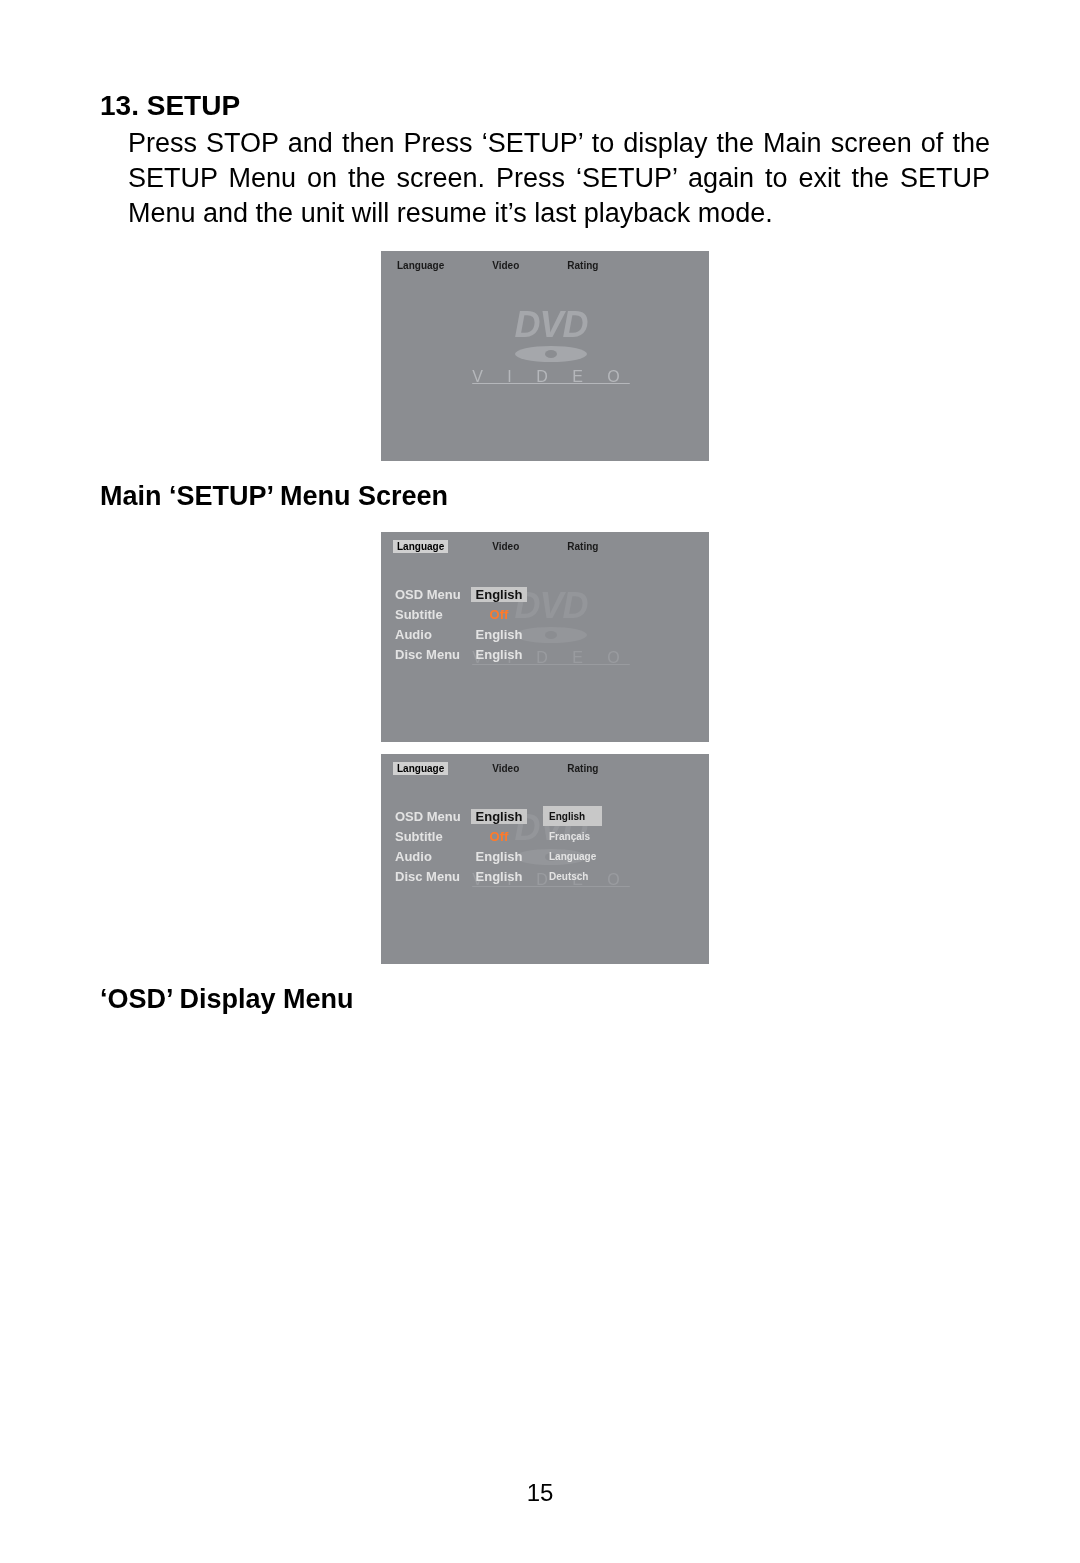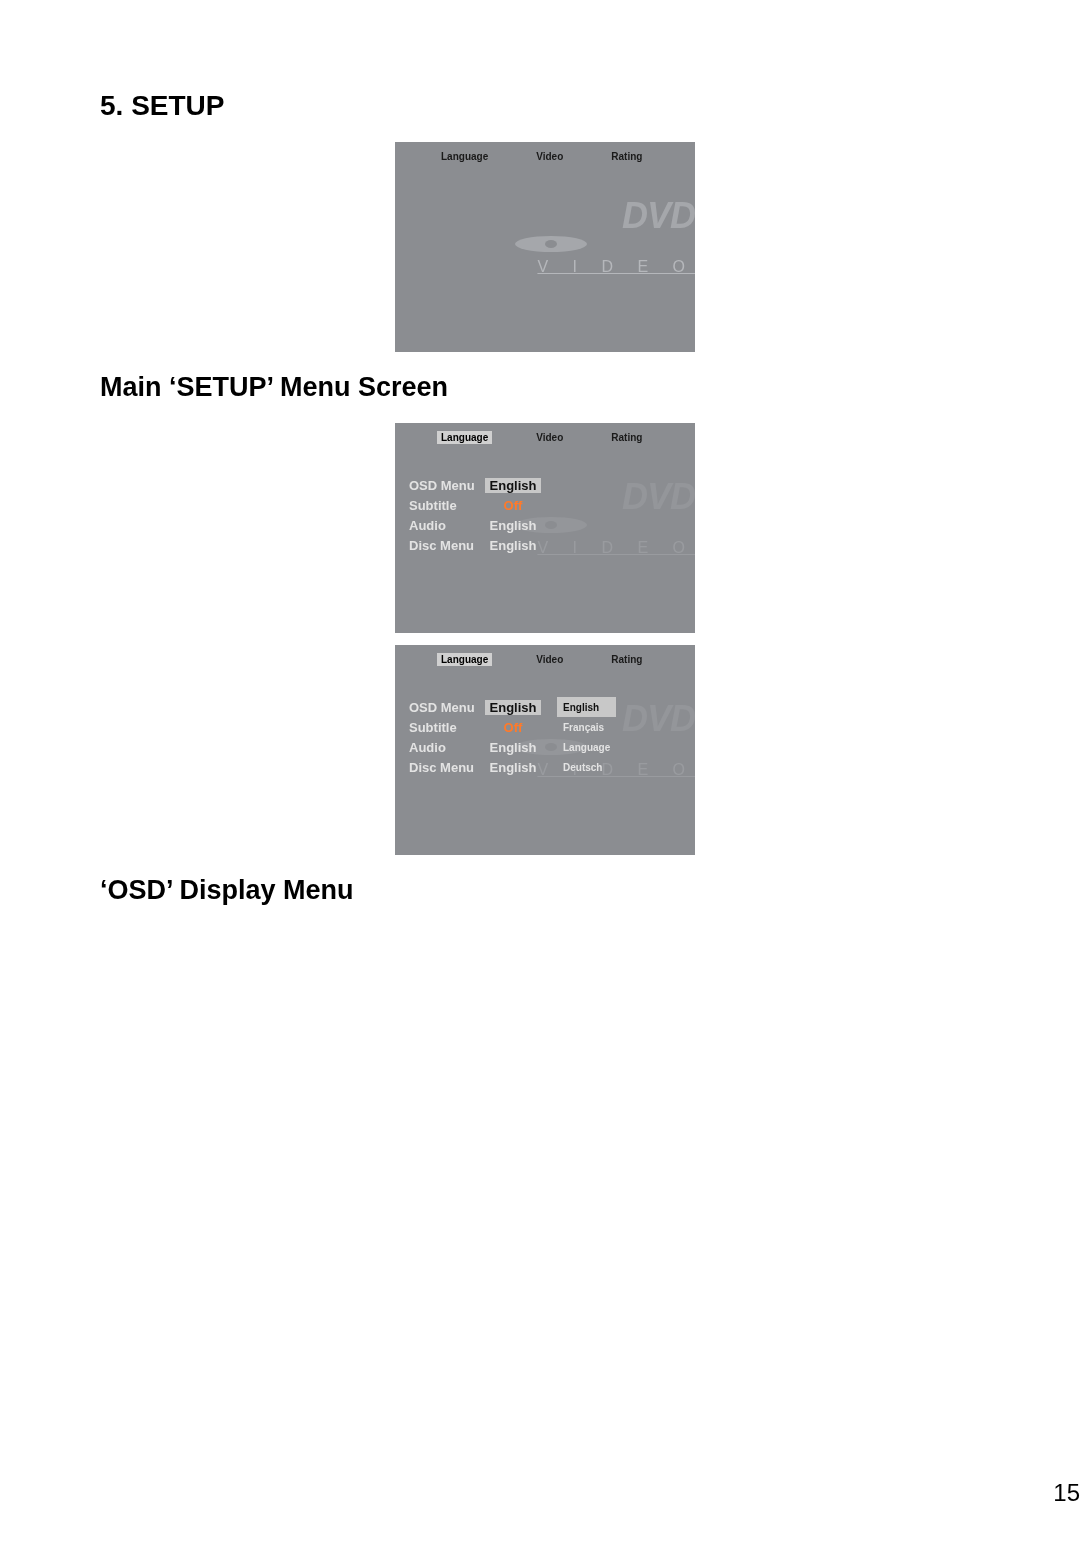--- a/index.html
+++ b/index.html
@@ -33,38 +33,37 @@
     text-align: left;
     margin: 20px 0 14px 0;
   }
   .step-text {
     font-size: 27px;
     margin-left: 0;
     margin-bottom: 10px;
   }
   .page-number {
     font-size: 24px;
-    text-align: right;
+    text-align: center;
     position: absolute;
     bottom: 56px;
     left: 0;
     right: 0;
   }
 
   
   .osd {
-    width: 300px;
+    width: 328px;
     height: 210px;
     margin: 20px auto 12px auto;
     background: #8b8d91;
     position: relative;
     box-sizing: border-box;
     color: #e6e6e6;
     font-family: Arial, Helvetica, sans-serif;
-    padding-left: 30px;
   }
   .osd .tabs {
     display: flex;
     gap: 40px;
     font-size: 10px;
     font-weight: bold;
     color: #1a1a1a;
     padding: 8px 12px 4px 12px;
   }
   .osd .tabs .tab {
@@ -72,21 +71,21 @@
   }
   .osd .tabs .tab.selected {
     background: #d0d0d0;
     color: #000;
   }
   .osd .dvd-logo {
     position: absolute;
     top: 58px;
     left: 12px;
     right: 0;
-    text-align: right;
+    text-align: center;
     color: #a5a7ab;
   }
   .osd .dvd-logo .dvd-text {
     font-style: italic;
     font-weight: 900;
     font-size: 36px;
     line-height: 0.9;
     letter-spacing: -1px;
   }
   .osd .dvd-logo .disc {
@@ -162,22 +161,23 @@
   .osd .submenu .opt.selected-box {
     background: #c8c8c8;
     color: #111;
   }
 </style>
 </head>
 <body>
 
 <div class="page">
 
-  <div class="section-heading">5. SETUP</div>
-
+  <div class="section-heading">13. SETUP</div>
+
+  <div class="body-text">Press STOP and then Press ‘SETUP’ to display the Main screen of the SETUP Menu on the screen. Press ‘SETUP’ again to exit  the SETUP Menu and the unit  will resume it’s last playback mode.</div>
 
   <div class="osd">
     <div class="tabs">
       <span class="tab">Language</span>
       <span class="tab">Video</span>
       <span class="tab">Rating</span>
     </div>
     <div class="dvd-logo">
       <div class="dvd-text">DVD</div>
       <div class="disc"></div>

